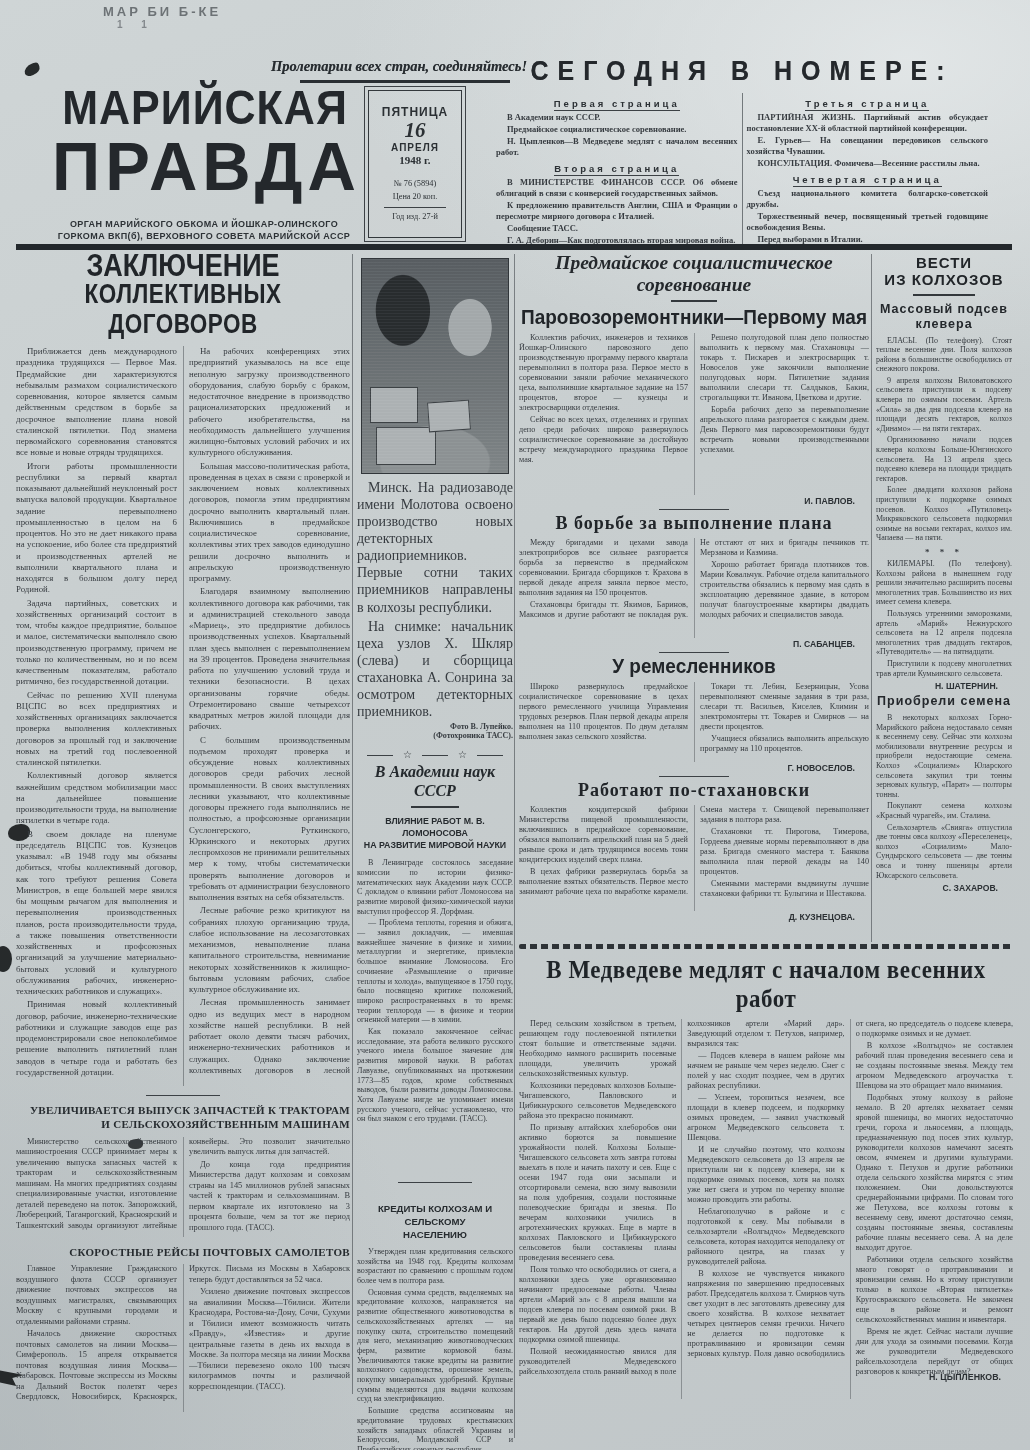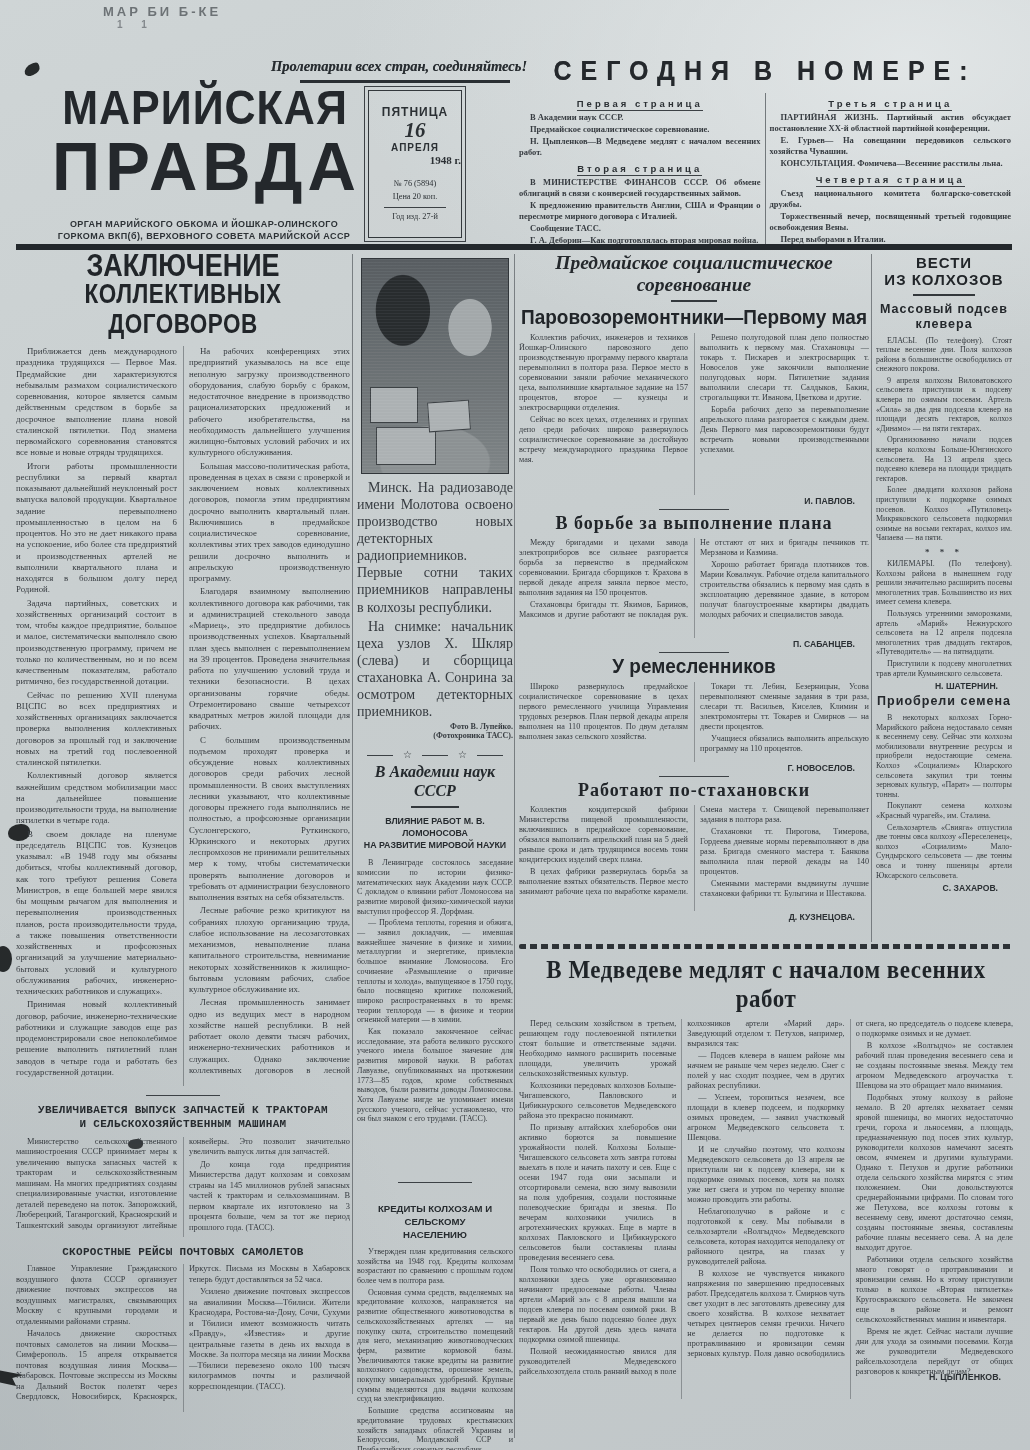--- a/index.html
+++ b/index.html
@@ -30,25 +30,25 @@
   .title .t1{font-size:43px;letter-spacing:1px;transform:scaleY(1.1);transform-origin:top center;}
   .title .t2{font-size:67px;letter-spacing:5px;transform:scaleY(1.02);margin-top:6px;}
   .organ{left:36px;top:218px;width:336px;text-align:center;font-family:"Liberation Sans",sans-serif;
     font-weight:bold;font-size:9px;letter-spacing:.4px;color:#2d3236;line-height:1.35;}
   .datebox{left:368px;top:90px;width:92px;height:146px;border:1.5px solid #33383c;
     outline:1px solid #3c4145;outline-offset:3px;text-align:center;color:#2b3034;
     display:flex;flex-direction:column;justify-content:center;gap:1px;background:rgba(255,255,255,.04);}
   .db-weekday{font-family:"Liberation Sans",sans-serif;font-weight:bold;font-size:12px;letter-spacing:1px;}
   .db-day{font-size:21px;font-weight:bold;font-style:italic;line-height:1;}
   .db-month{font-family:"Liberation Sans",sans-serif;font-weight:bold;font-size:10px;letter-spacing:1px;}
-  .db-year{font-weight:bold;font-size:11px;margin-bottom:11px;text-align:right;}
+  .db-year{font-weight:bold;font-size:11px;margin-bottom:11px;}
   .db-small{font-size:8.3px;line-height:1.5;}
   .db-div{width:62px;border-top:1px solid #3c4145;margin:2px auto;}
 
-  .today{left:515px;top:56px;width:500px;}
+  .today{left:492px;top:56px;width:500px;}
   .today-head{text-align:center;font-family:"Liberation Sans",sans-serif;font-weight:bold;
     font-size:25px;letter-spacing:9px;color:#24282c;transform:scaleY(1.08);}
   .today-cols{display:flex;margin-top:8px;}
   .tcol{width:243px;padding:0 4px;}
   .tcol+.tcol{border-left:1px solid rgba(60,66,70,.65);}
   .tgroup-h{text-align:center;font-family:"Liberation Sans",sans-serif;font-weight:bold;
     font-size:9.5px;letter-spacing:3px;color:#2b3034;margin:5px 0 3px;}
   .tgroup-h span{border-bottom:1px solid #3c4145;padding-bottom:1px;}
   .titem{font-size:8.5px;font-weight:bold;line-height:1.3;}
   .titem .bp{margin-bottom:1px;}
@@ -62,21 +62,21 @@
   .v3{left:871px;top:254px;height:688px;}
 
   
   .editorial{left:16px;top:252px;width:334px;}
   .ed-head{text-align:center;font-family:"Liberation Sans",sans-serif;font-weight:bold;color:#212529;line-height:1.1;}
   .ed-head .h1{font-size:27px;transform:scaleY(1.18);transform-origin:center;}
   .ed-head .h2{font-size:22.5px;letter-spacing:.5px;transform:scaleY(1.22);transform-origin:center;margin-top:3px;}
   .ed-body{margin-top:12px;height:740px;column-count:2;column-gap:12px;
     column-rule:1px solid rgba(70,76,80,.5);font-size:8.8px;line-height:1.28;}
   .sep-mini{width:74px;border-top:1.5px solid #3c4145;margin:9px auto 7px;}
-  .sub-head{text-align:center;font-family:Liberation Mono, monospace;font-weight:bold;
+  .sub-head{text-align:right;font-family:Liberation Serif, serif;font-weight:bold;
     font-size:11px;line-height:1.3;color:#262b2f;letter-spacing:.3px;}
   .two-col-s{margin-top:5px;column-count:2;column-gap:12px;column-rule:1px solid rgba(70,76,80,.45);
     font-size:8.4px;line-height:1.25;}
   .zap-body{height:100px;}
   .sam-body{height:148px;}
 
   
   .colB{left:357px;top:258px;width:156px;}
   .photo{width:146px;height:214px;margin:0 auto;border:1px solid #2e3337;position:relative;overflow:hidden;
     background:

